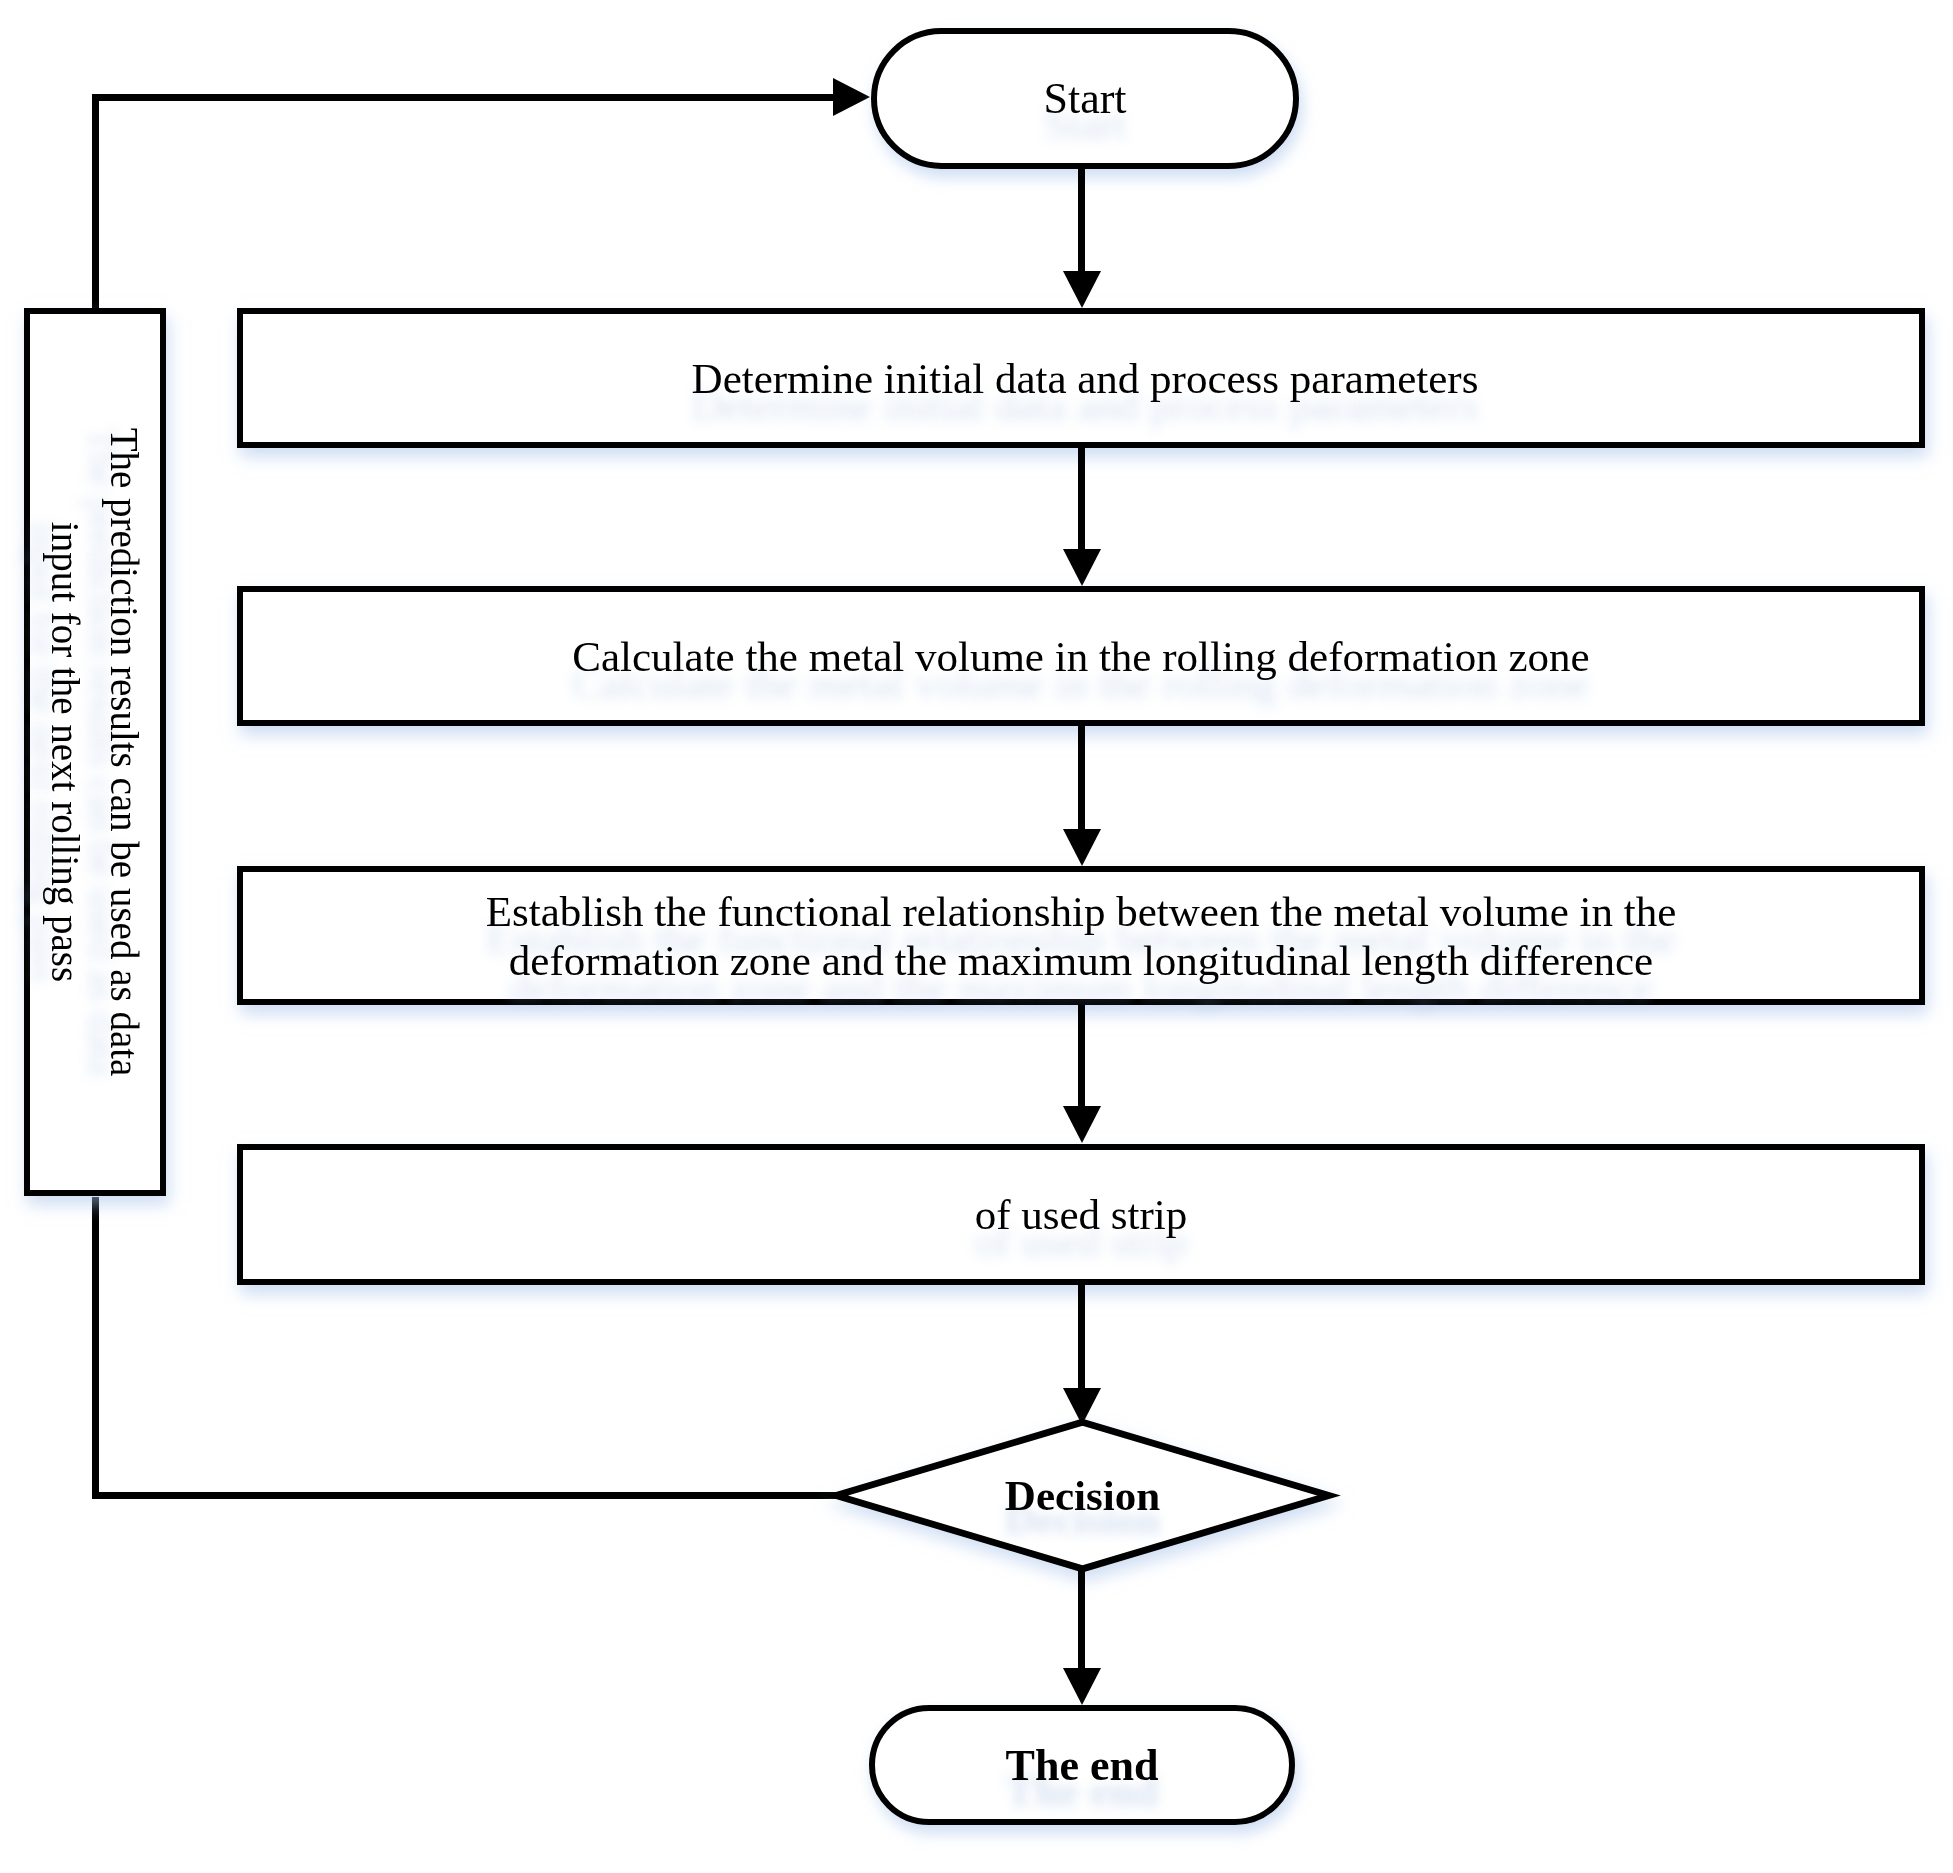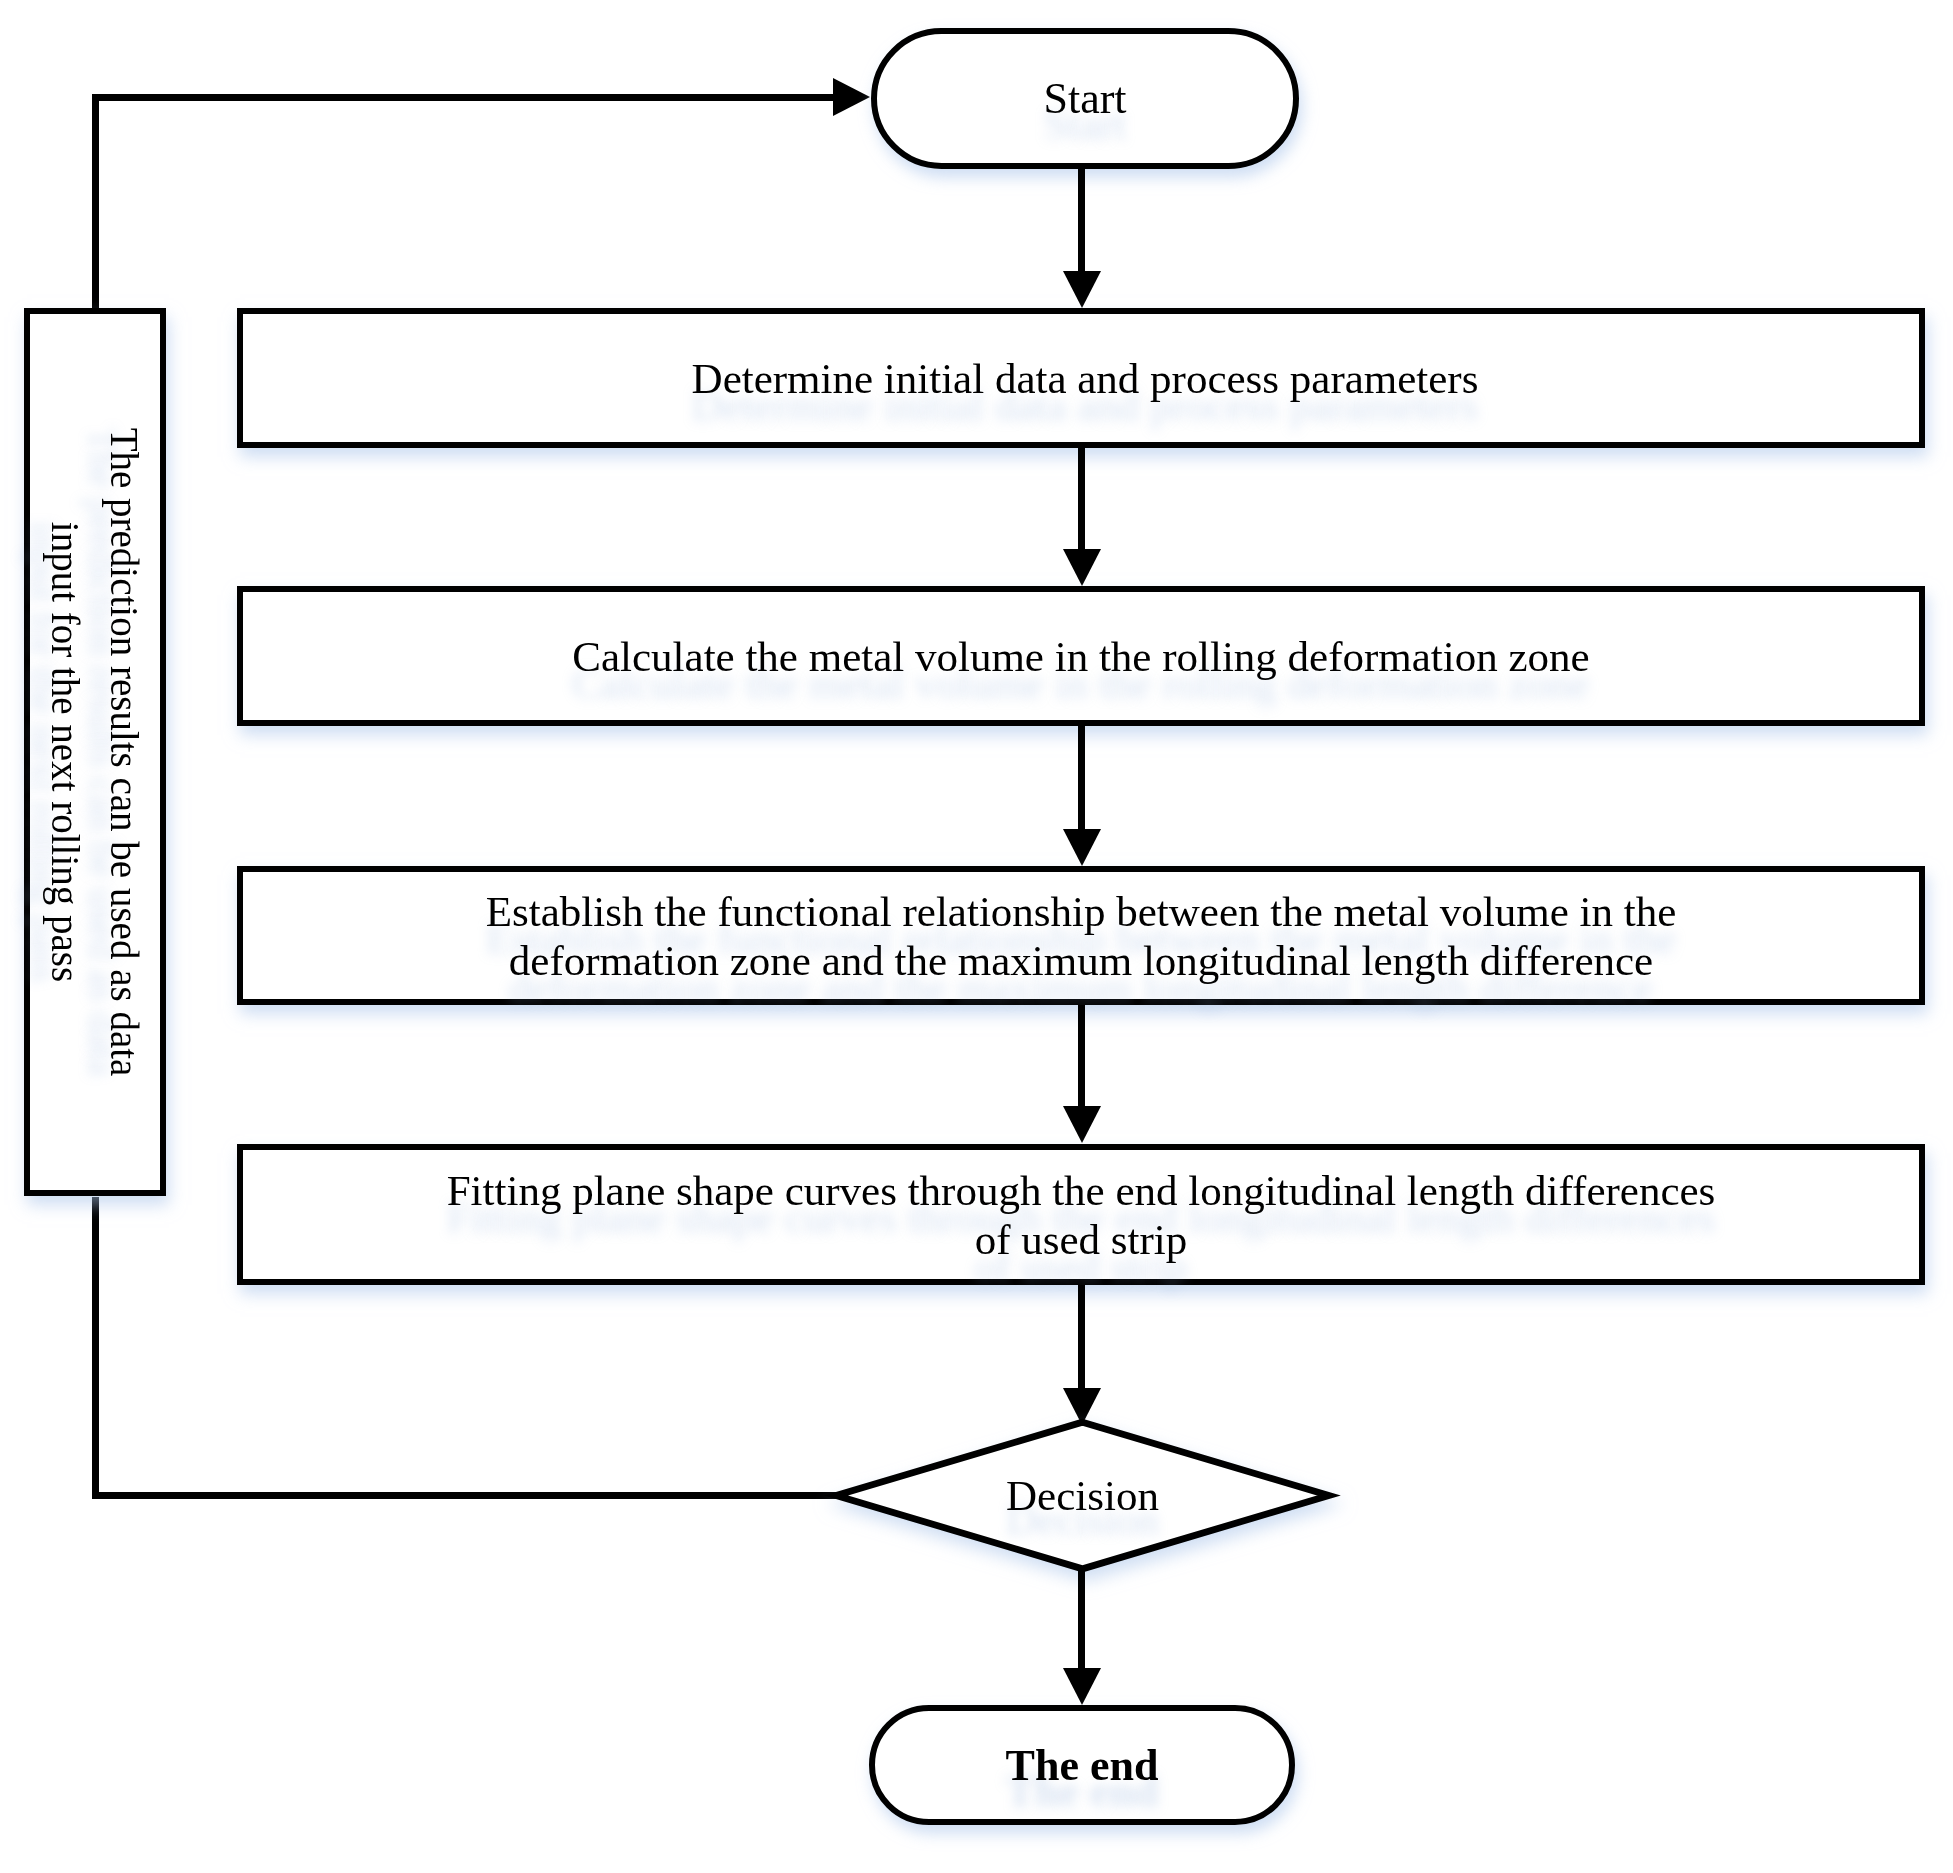--- a/index.html
+++ b/index.html
@@ -56,20 +56,21 @@
     font-size:39px;line-height:59px;
   }
   .sidebar-note .rot .txt{ white-space:nowrap; text-shadow:0 22px 10.2px rgba(150,178,220,0.35); }
   .diamond-wrap{ position:absolute; left:831px; top:1417px; width:503px; height:157px; }
   .diamond-wrap svg{ position:absolute; left:0; top:0; overflow:visible; }
   .diamond-label{
     position:absolute; left:0; top:0; width:100%; height:100%;
     display:flex;align-items:center;justify-content:center;
     font-size:43px;
     text-shadow:0 24px 10.2px rgba(150,178,220,0.38);
+    font-weight:bold;
   }
   
   .vline{ position:absolute; width:6.8px; background:#000; }
   .hline{ position:absolute; height:6.8px; background:#000; }
   .ah-down{
     position:absolute; width:0; height:0;
     border-left:19px solid transparent;
     border-right:19px solid transparent;
     border-top:37px solid #000;
   }
@@ -121,21 +122,20 @@
 
   <div class="process" style="left:237px;top:866px;width:1688px;height:139px;">
     <div class="txt">Establish the functional relationship between the metal volume in the</div>
     <div class="txt">deformation zone and the maximum longitudinal length difference</div>
   </div>
 
   <div class="vline" style="left:1078px;top:1005px;height:103px;"></div>
   <div class="ah-down" style="left:1063px;top:1106px;"></div>
 
   <div class="process" style="left:237px;top:1144px;width:1688px;height:141px;">
-    <div class="txt">Fitting plane shape curves through the end longitudinal length differences</div>
     <div class="txt">of used strip</div>
   </div>
 
   <div class="vline" style="left:1078px;top:1285px;height:105px;"></div>
   <div class="ah-down" style="left:1063px;top:1388px;"></div>
 
   <div class="diamond-wrap">
     <svg width="503" height="157" viewBox="0 0 590 184">
       <polygon points="295,6 584,92 295,178 6,92" fill="#ffffff" stroke="#000000" stroke-width="8" stroke-linejoin="miter" style="filter:drop-shadow(4px 10px 10px rgba(168,194,234,0.55));"></polygon>
     </svg>

